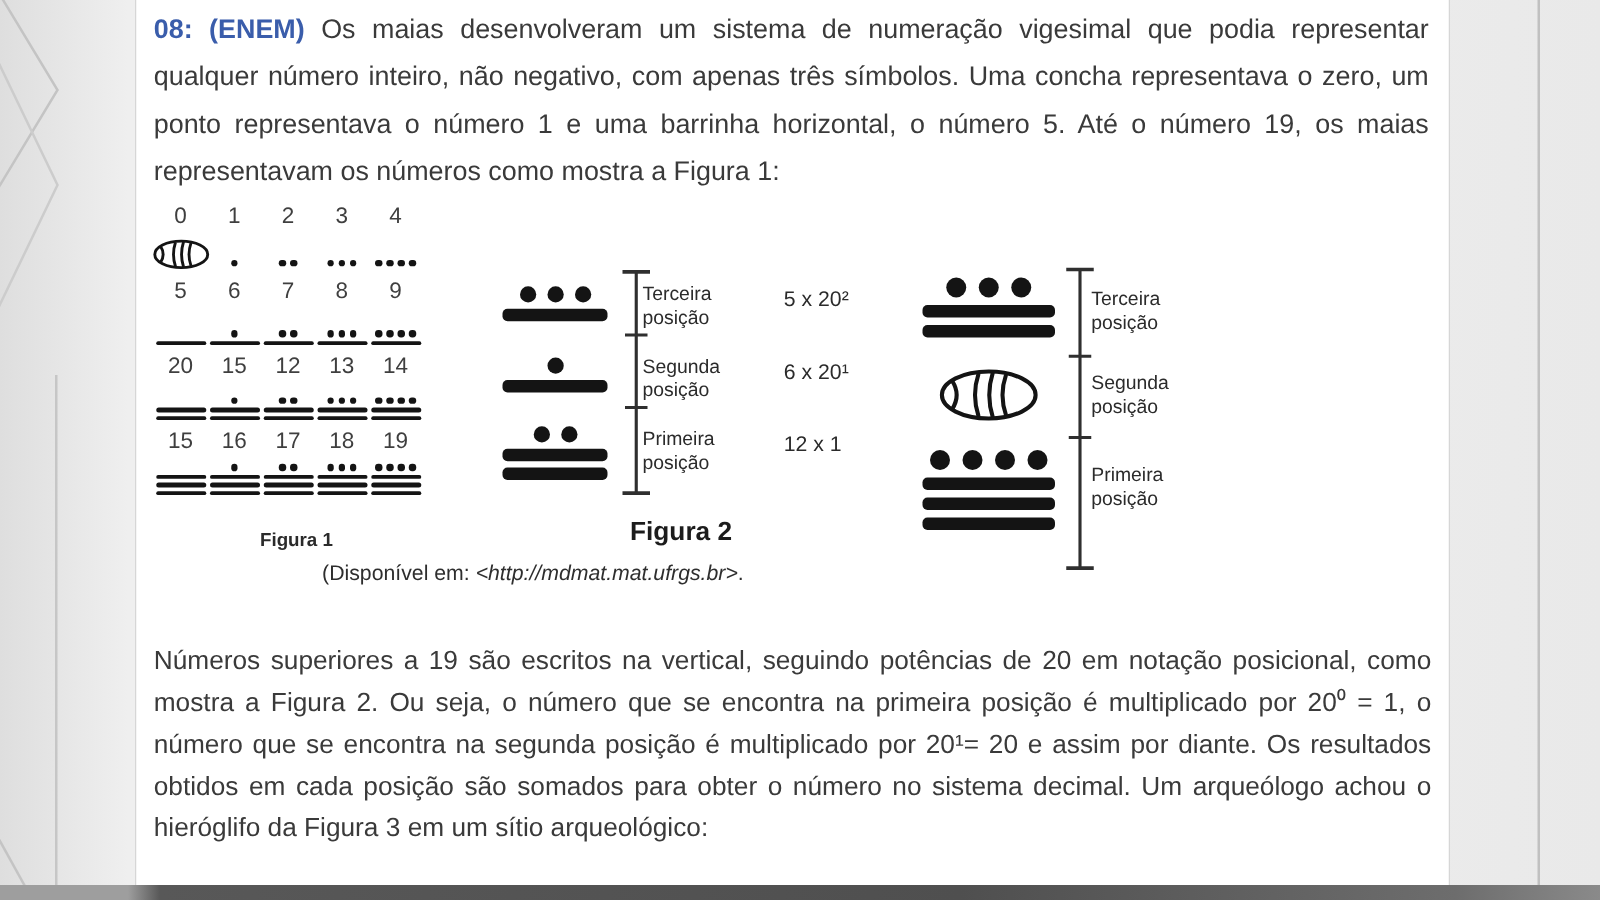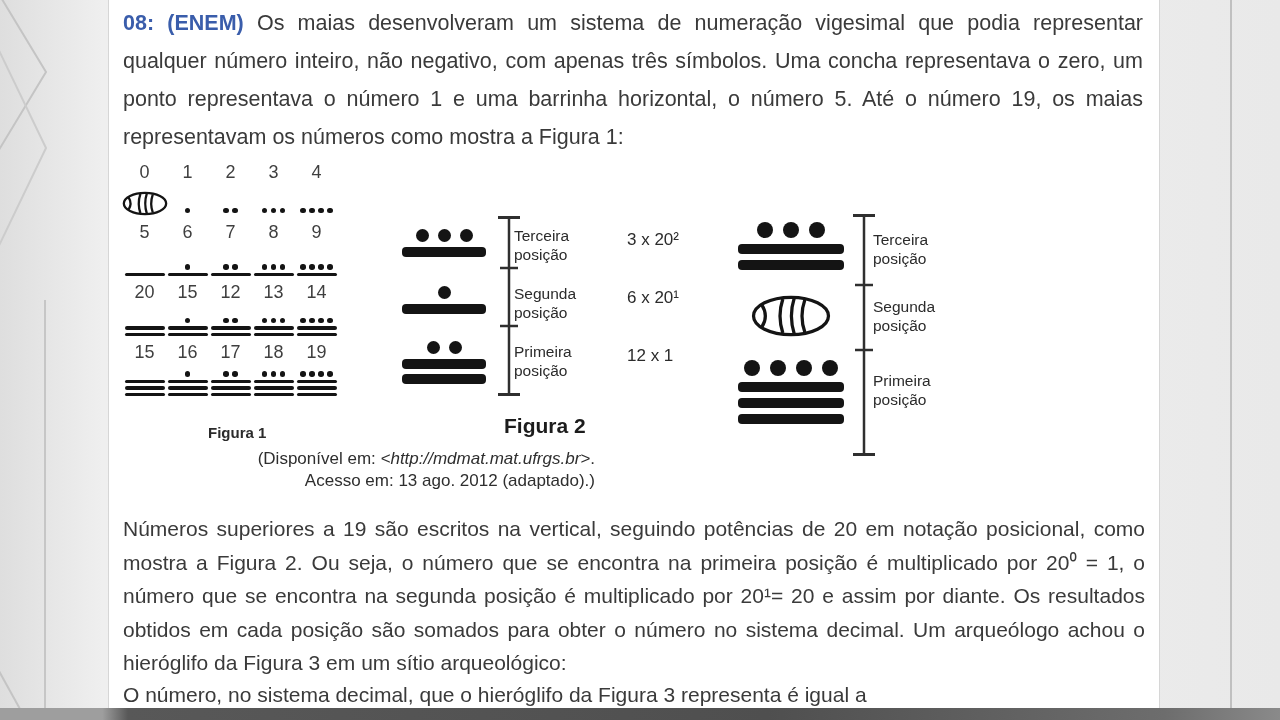--- a/index.html
+++ b/index.html
@@ -324,35 +324,34 @@
               <div class="m-bar" style="width: 40px; height: 3.5px;"></div>
               <div class="m-bar" style="width: 40px; height: 3.5px;"></div>
             </div>
           </div>
         </div>
       </div>
     <div class="fig-caption-sm">Figura 1</div>
 
     <div class="source-block">
       <div><span>(Disponível em: </span><i>&lt;http://mdmat.mat.ufrgs.br&gt;</i><span>.</span></div>
-      <div>Acesso em: 13 ago. 2012 (adaptado).)</div>
     </div>
 
     <div id="fig2">
       <svg class="bracket" style="left:385px;top:216px;" width="30" height="180" viewBox="0 0 30 180">
         <line x1="15" y1="1.5" x2="15" y2="178.5" stroke="#2f2f2f" stroke-width="2.5"></line>
         <line x1="4" y1="1.5" x2="26" y2="1.5" stroke="#2f2f2f" stroke-width="3"></line>
         <line x1="4" y1="178.5" x2="26" y2="178.5" stroke="#2f2f2f" stroke-width="3"></line>
         <line x1="6" y1="52" x2="24" y2="52" stroke="#2f2f2f" stroke-width="2.5"></line>
         <line x1="6" y1="110" x2="24" y2="110" stroke="#2f2f2f" stroke-width="2.5"></line>
       </svg>
       <div class="pos-label" style="left:405px;top:226px">Terceira posição</div>
       <div class="pos-label" style="left:405px;top:284px">Segunda posição</div>
       <div class="pos-label" style="left:405px;top:342px">Primeira posição</div>
-      <div class="pos-value" style="left:518px;top:230px">3 x 20²</div>
+      <div class="pos-value" style="left:518px;top:230px">5 x 20²</div>
       <div class="pos-value" style="left:518px;top:288px">6 x 20¹</div>
       <div class="pos-value" style="left:518px;top:346px">12 x 1</div>
       <div class="fig-caption-lg">Figura 2</div>
     <div class="pos-group" style="left: 235px; width: 200px; top: 229px;">
           <div class="m-glyph" style="gap: 5px;">
             <div class="m-dots" style="gap: 9px;">
               <div class="m-dot" style="width: 13px; height: 13px;"></div>
               <div class="m-dot" style="width: 13px; height: 13px;"></div>
               <div class="m-dot" style="width: 13px; height: 13px;"></div>
             </div>
@@ -421,17 +420,16 @@
               <div class="m-dot" style="width: 16px; height: 16px;"></div>
             </div>
             <div class="m-bar" style="width: 106px; height: 10px;"></div>
             <div class="m-bar" style="width: 106px; height: 10px;"></div>
             <div class="m-bar" style="width: 106px; height: 10px;"></div>
           </div>
         </div>
       </div>
 
     <p class="para bottom">Números superiores a 19 são escritos na vertical, seguindo potências de 20 em notação posicional, como mostra a Figura 2. Ou seja, o número que se encontra na primeira posição é multiplicado por 20⁰ = 1, o número que se encontra na segunda posição é multiplicado por 20¹= 20 e assim por diante. Os resultados obtidos em cada posição são somados para obter o número no sistema decimal. Um arqueólogo achou o hieróglifo da Figura 3 em um sítio arqueológico:</p>
-    <p class="para last">O número, no sistema decimal, que o hieróglifo da Figura 3 representa é igual a</p>
   </div>
 
   <div class="bottom-strip"></div>
 </div>
 
 </body></html>

